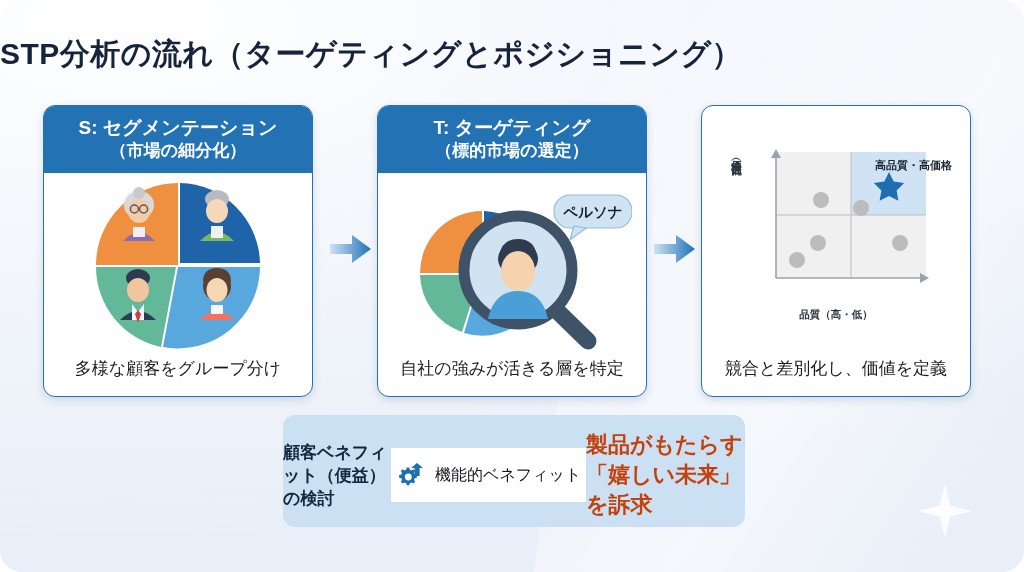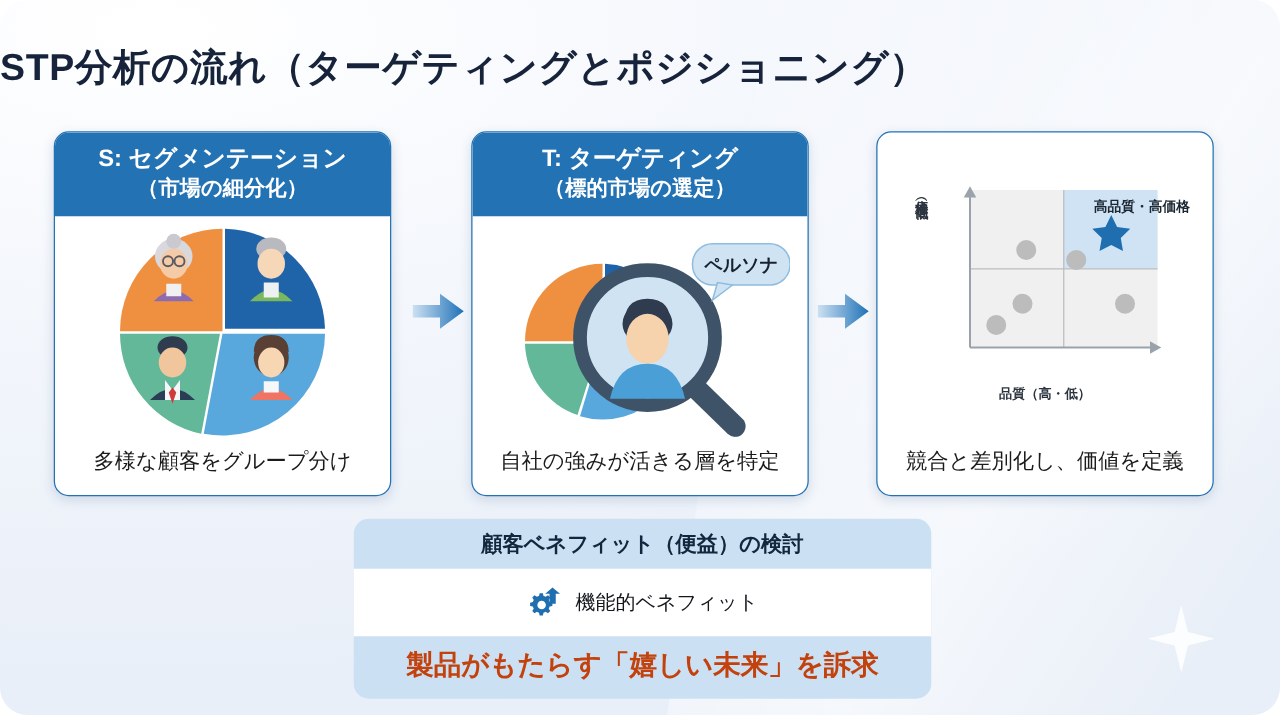--- a/index.html
+++ b/index.html
@@ -79,24 +79,24 @@
   }
 
   
   .arrow { position: absolute; top: 232px; width: 42px; height: 34px; }
   #arrow-1 { left: 330px; }
   #arrow-2 { left: 654px; }
 
   
   #benefit-panel {
     position: absolute; left: 283px; top: 415px;
-    width: 462px; height: 144px;
+    width: 462px; height: 112px;
     background: #cbe0f2;
     border-radius: 12px;
-    display: flex; flex-direction: column; align-items: center;
+    display: flex; flex-direction: row; align-items: center;
   }
   .benefit-title {
     font-size: 17px; font-weight: 700; color: #12263d;
     margin-top: 9px;
   }
   .benefit-strip {
     margin-top: 8px;
     width: 100%; height: 54px;
     background: #ffffff;
     display: flex; align-items: center; justify-content: center; gap: 40px;

